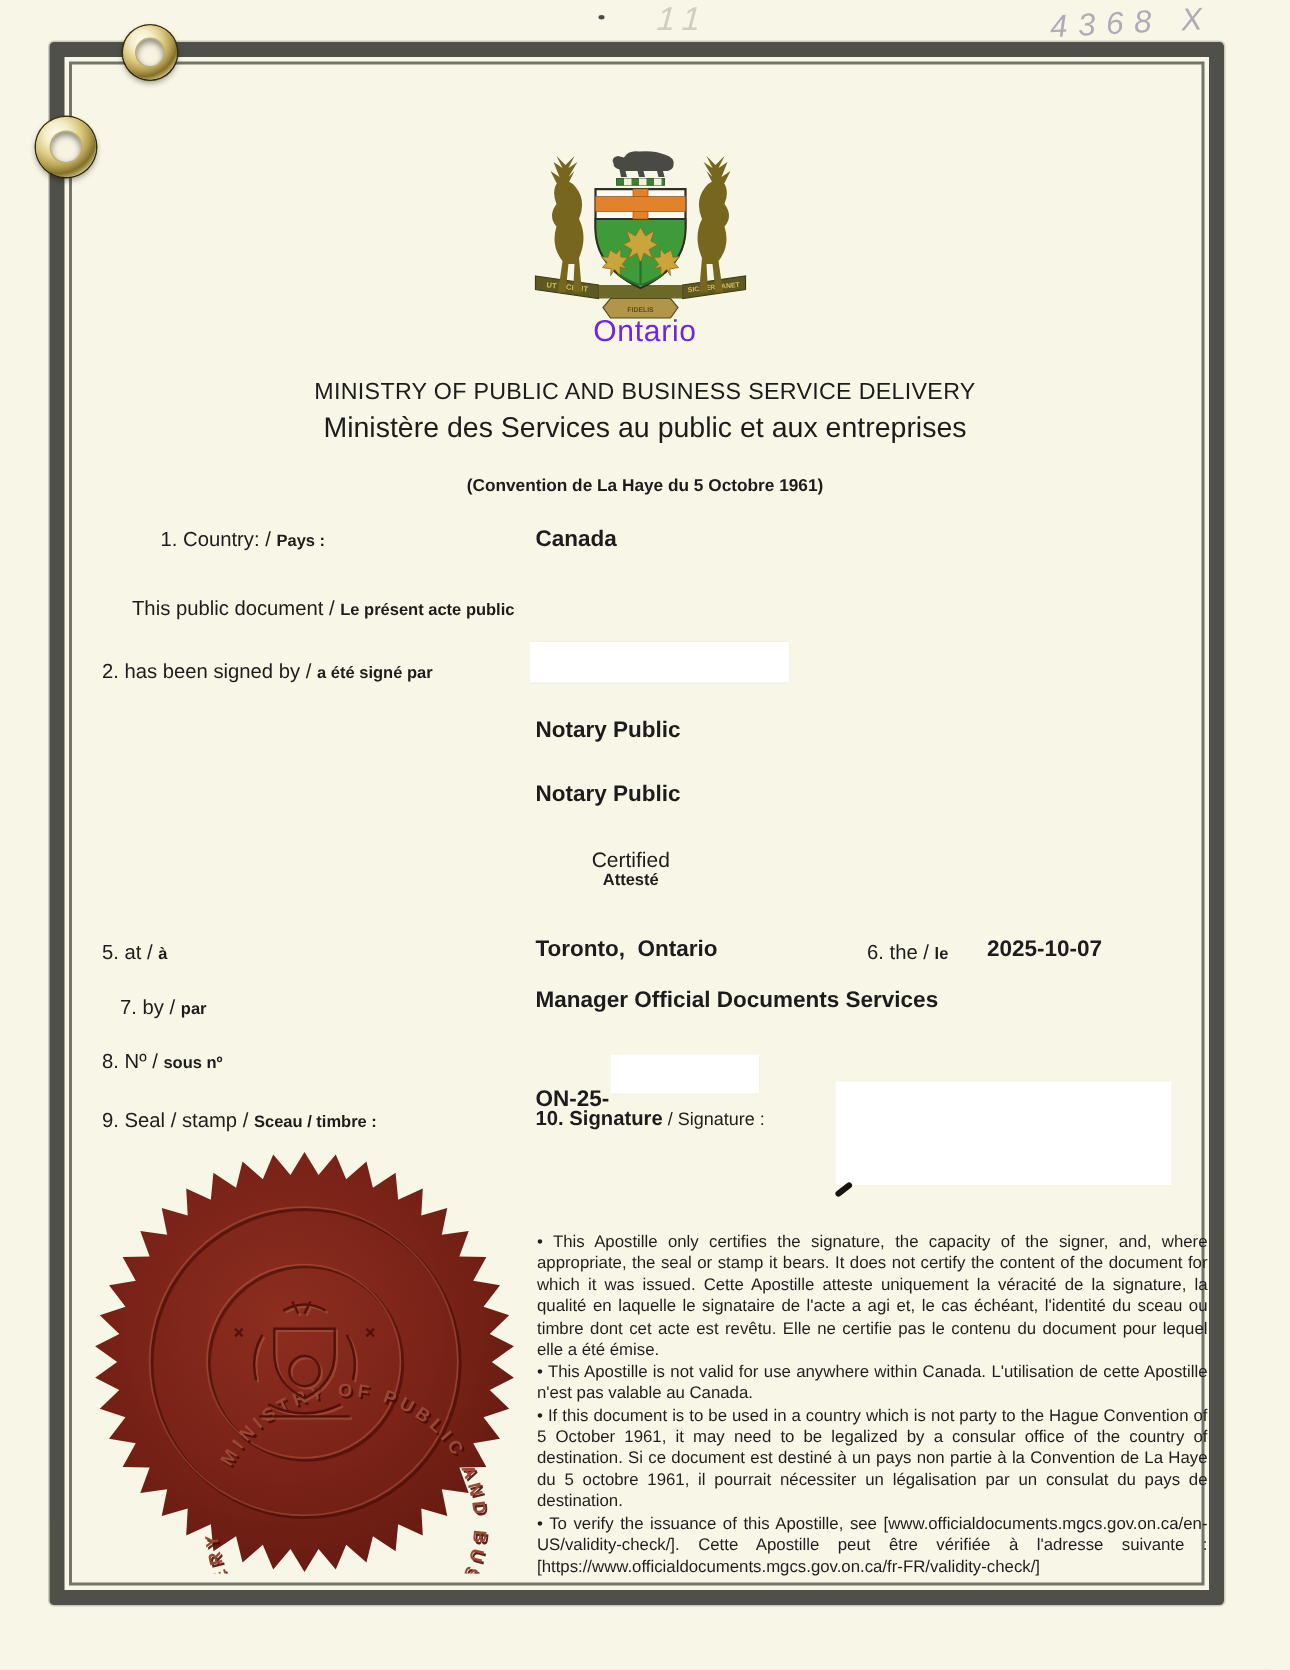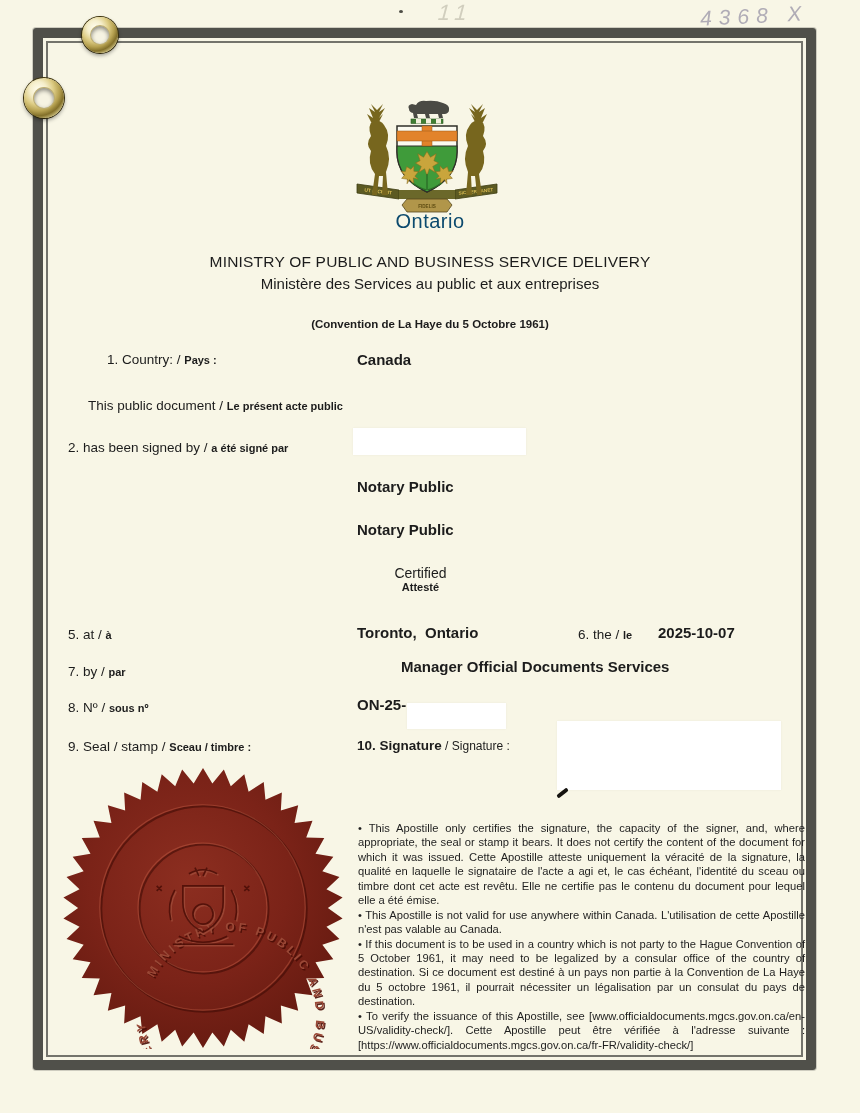--- a/index.html
+++ b/index.html
@@ -38,44 +38,44 @@
   .pencil{position:absolute;font-style:italic;pointer-events:none;}
   #pencil-right{left:700px;top:4px;font-size:21px;letter-spacing:7px;
     color:rgba(128,123,150,.6);transform:rotate(-3deg);}
   #pencil-center{left:438px;top:0px;font-size:22px;letter-spacing:6px;
     color:rgba(150,148,130,.4);transform:skewX(-4deg);}
   .speck{position:absolute;left:399px;top:10px;width:4px;height:3px;
     background:#4c4c44;border-radius:50%;}
   
   #crest{position:absolute;left:353px;top:96px;}
   #wordmark{position:absolute;left:353px;top:210px;width:154px;text-align:center;
-    font-size:20px;color:#0c4a6e;letter-spacing:.5px;}
+    font-size:20px;color:#6d28d9;letter-spacing:.5px;}
   .center-col{position:absolute;left:130px;width:600px;text-align:center;}
   #ministry-en{top:253px;font-size:15.5px;letter-spacing:.2px;}
-  #ministry-fr{top:275px;font-size:15px;}
+  #ministry-fr{top:275px;font-size:19px;}
   #apostille{top:301px;font-size:15px;font-weight:bold;letter-spacing:.4px;}
   #convention{top:318px;font-size:11.5px;font-weight:bold;}
   
   .lbl{position:absolute;left:68px;font-size:13.5px;line-height:17px;
     padding-left:20px;text-indent:-20px;}
   .lbl .fr{font-weight:bold;font-size:11px;}
   .val{position:absolute;left:357px;font-size:15px;font-weight:bold;white-space:pre;}
   .indent{left:88px;padding-left:0;text-indent:0;}
   #lbl-1{top:351px;margin-left:39px;}   #val-1{top:351px;}
   #lbl-intro{top:397px;}
   #lbl-2{top:439px;}
   #lbl-3{top:480px;width:285px;} #val-3{top:478px;}
   #lbl-4{top:523px;width:295px;} #val-4{top:521px;}
   #certified{position:absolute;left:338px;top:565px;width:165px;text-align:center;}
   #certified .c-en{font-size:14px;font-weight:normal;}
   #certified .c-fr{font-size:11px;font-weight:bold;}
   #lbl-5{top:626px;}  #val-5{top:624px;}
   #lbl-6{left:578px;top:626px;padding-left:0;text-indent:0;} #val-6{left:658px;top:624px;}
-  #lbl-7{top:663px;}  #val-7{top:658px;margin-left:44px;}
-  #lbl-8{top:699px;}  #val-8{top:696px;}
+  #lbl-7{top:663px;margin-left:12px;}  #val-7{top:658px;}
+  #lbl-8{top:699px;}  #val-8{top:724px;}
   #lbl-9{top:738px;}
   #lbl-10{left:357px;top:737px;padding-left:0;text-indent:0;}
   #lbl-10 .en10{font-weight:bold;font-size:13.5px;}
   #lbl-10 .fr10{font-size:12px;}
   .redact{position:absolute;background:#ffffff;box-shadow:0 0 2px rgba(0,0,0,.06);}
   #redact-2{left:353px;top:428px;width:173px;height:27px;}
   #redact-8{left:407px;top:703px;width:99px;height:26px;}
   #redact-10{left:557px;top:721px;width:224px;height:69px;}
   .pen-stroke{position:absolute;left:556px;top:791px;width:13px;height:4px;
     background:#15130f;border-radius:2px;transform:rotate(-38deg);}

